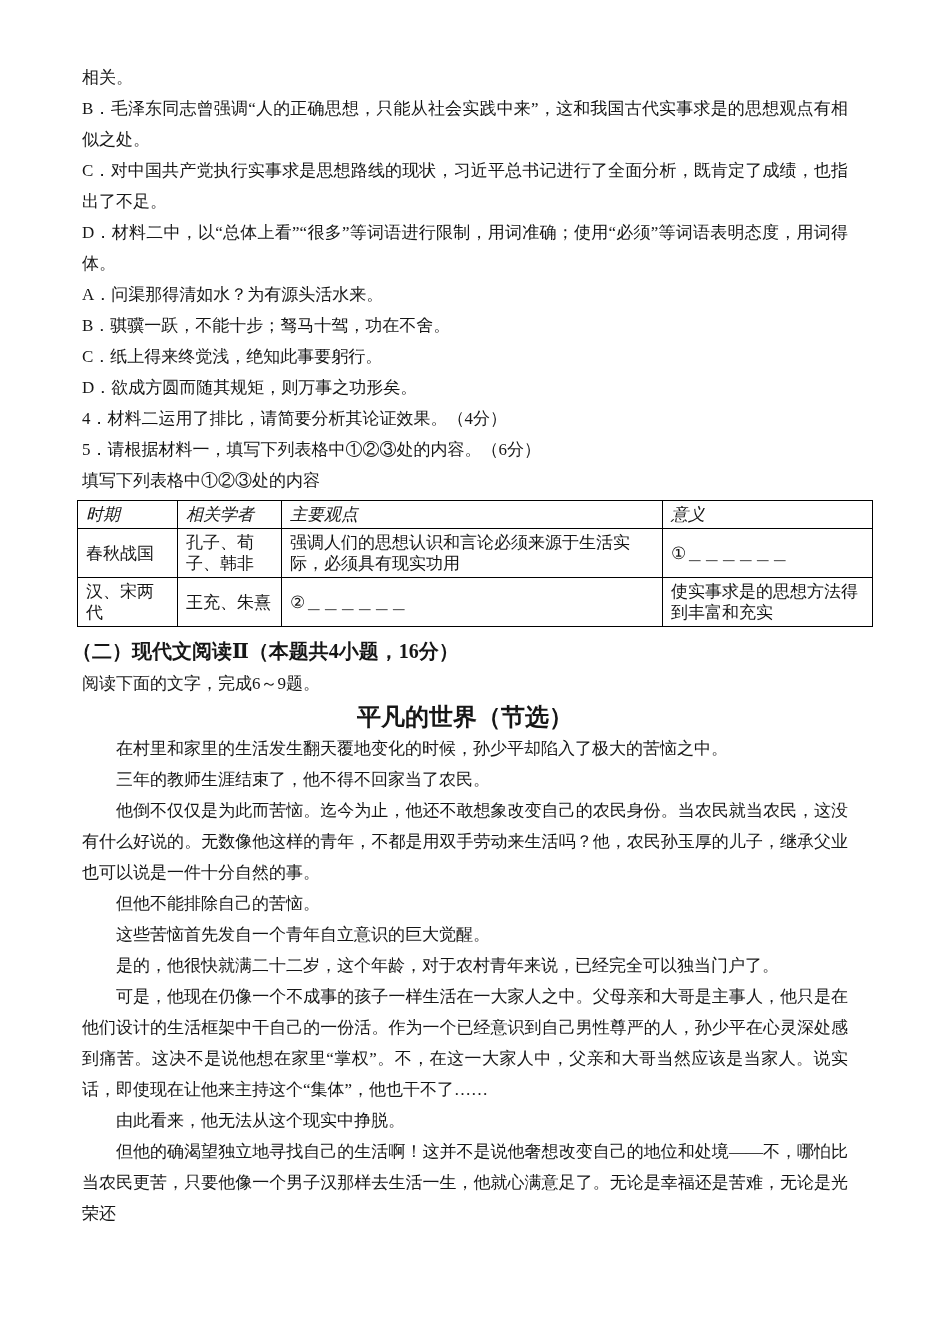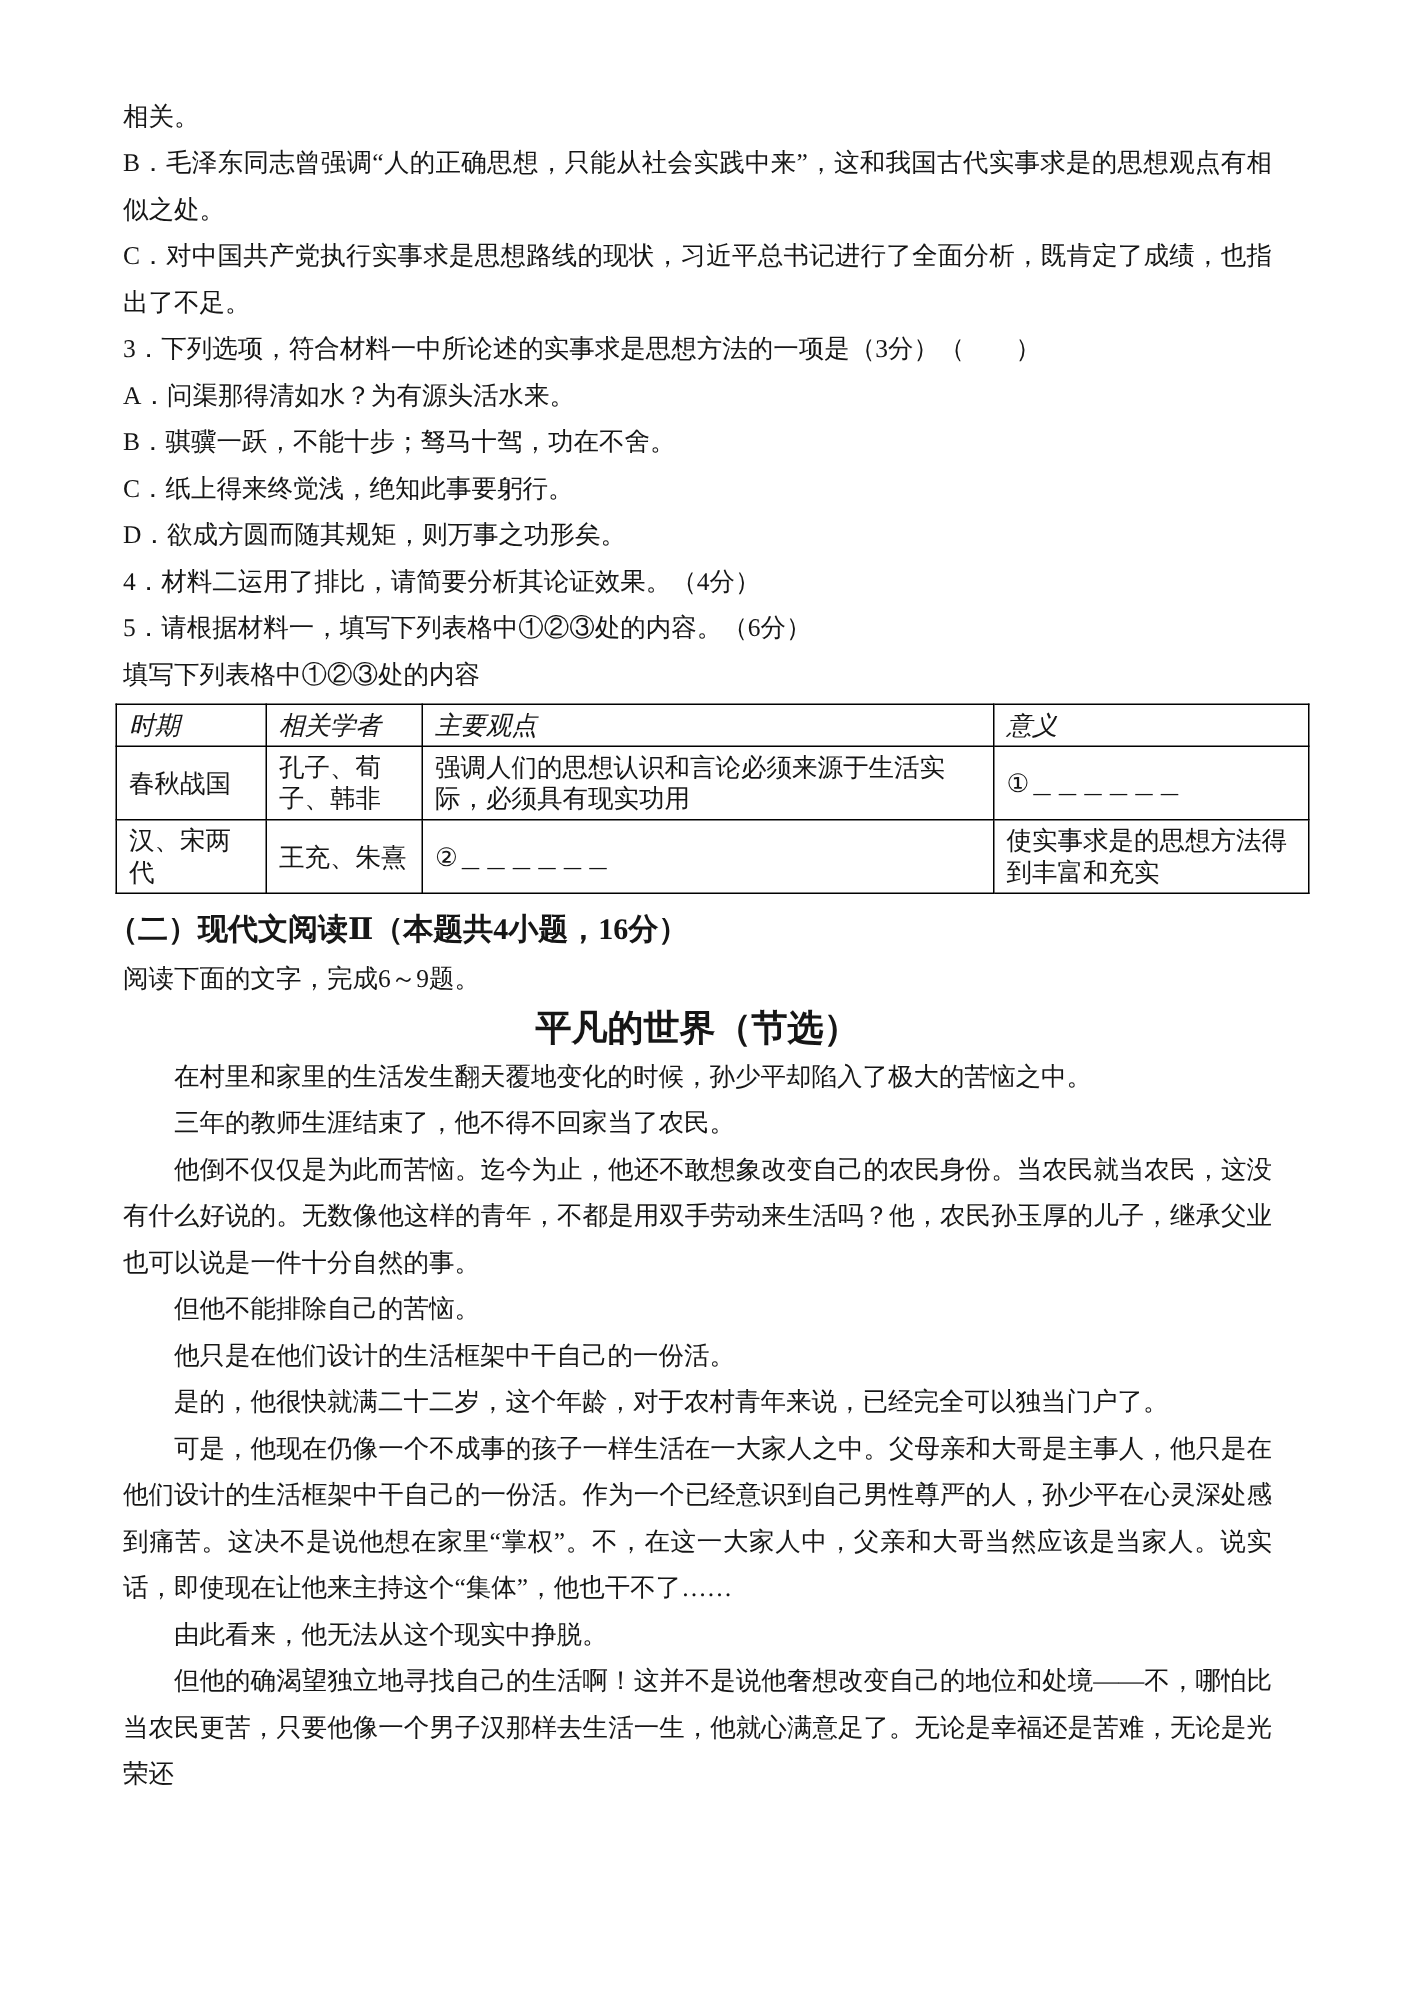--- a/index.html
+++ b/index.html
@@ -51,22 +51,22 @@
   .col-meaning { width:210px; }
 </style>
 </head>
 <body>
 
 <div class="page">
 
   <p>相关。</p>
   <p>B．毛泽东同志曾强调“人的正确思想，只能从社会实践中来”，这和我国古代实事求是的思想观点有相似之处。</p>
   <p>C．对中国共产党执行实事求是思想路线的现状，习近平总书记进行了全面分析，既肯定了成绩，也指出了不足。</p>
+  <p>D．材料二中，以“总体上看”“很多”等词语进行限制，用词准确；使用“必须”等词语表明态度，用词得体。</p>
 
-  <p>3．下列选项，符合材料一中所论述的实事求是思想方法的一项是（3分）（　　）</p>
   <p>A．问渠那得清如水？为有源头活水来。</p>
   <p>B．骐骥一跃，不能十步；驽马十驾，功在不舍。</p>
   <p>C．纸上得来终觉浅，绝知此事要躬行。</p>
   <p>D．欲成方圆而随其规矩，则万事之功形矣。</p>
   <p>4．材料二运用了排比，请简要分析其论证效果。（4分）</p>
   <p>5．请根据材料一，填写下列表格中①②③处的内容。（6分）</p>
 
   <p class="table-caption">填写下列表格中①②③处的内容</p>
 
   <table class="exam-table">
@@ -101,19 +101,19 @@
   </table>
 
   <p class="sec-heading">（二）现代文阅读Ⅱ（本题共4小题，16分）</p>
   <p>阅读下面的文字，完成6～9题。</p>
   <p class="doc-title">平凡的世界（节选）</p>
 
   <p class="indent">在村里和家里的生活发生翻天覆地变化的时候，孙少平却陷入了极大的苦恼之中。</p>
   <p class="indent">三年的教师生涯结束了，他不得不回家当了农民。</p>
   <p class="indent">他倒不仅仅是为此而苦恼。迄今为止，他还不敢想象改变自己的农民身份。当农民就当农民，这没有什么好说的。无数像他这样的青年，不都是用双手劳动来生活吗？他，农民孙玉厚的儿子，继承父业也可以说是一件十分自然的事。</p>
   <p class="indent">但他不能排除自己的苦恼。</p>
-  <p class="indent">他只是在他们设计的生活框架中干自己的一份活。</p>
+  <p class="indent">这些苦恼首先发自一个青年自立意识的巨大觉醒。</p>
   <p class="indent">是的，他很快就满二十二岁，这个年龄，对于农村青年来说，已经完全可以独当门户了。</p>
   <p class="indent">可是，他现在仍像一个不成事的孩子一样生活在一大家人之中。父母亲和大哥是主事人，他只是在他们设计的生活框架中干自己的一份活。作为一个已经意识到自己男性尊严的人，孙少平在心灵深处感到痛苦。这决不是说他想在家里“掌权”。不，在这一大家人中，父亲和大哥当然应该是当家人。说实话，即使现在让他来主持这个“集体”，他也干不了……</p>
   <p class="indent">由此看来，他无法从这个现实中挣脱。</p>
   <p class="indent">但他的确渴望独立地寻找自己的生活啊！这并不是说他奢想改变自己的地位和处境——不，哪怕比当农民更苦，只要他像一个男子汉那样去生活一生，他就心满意足了。无论是幸福还是苦难，无论是光荣还</p>
 
 </div>
 
 </body></html>

